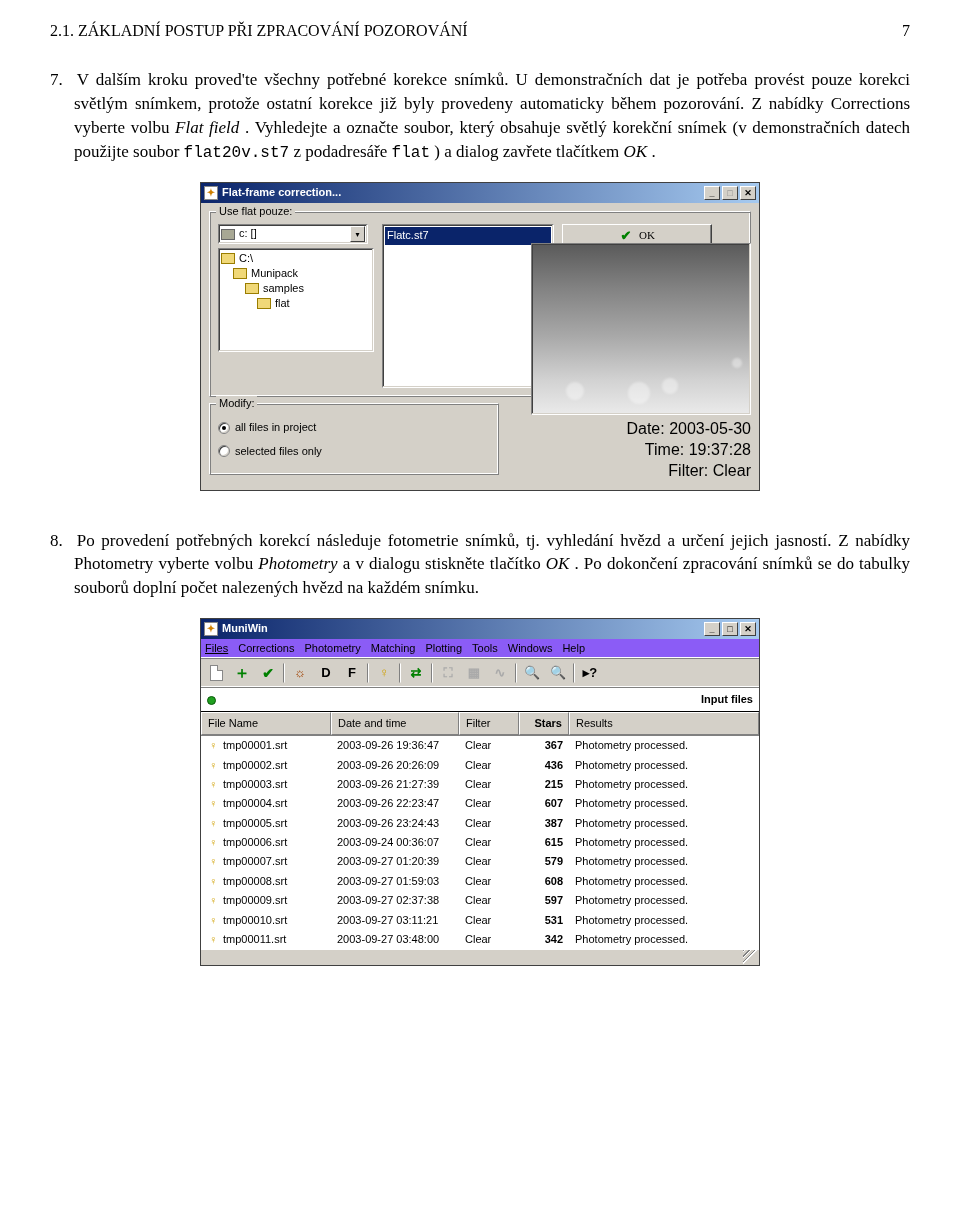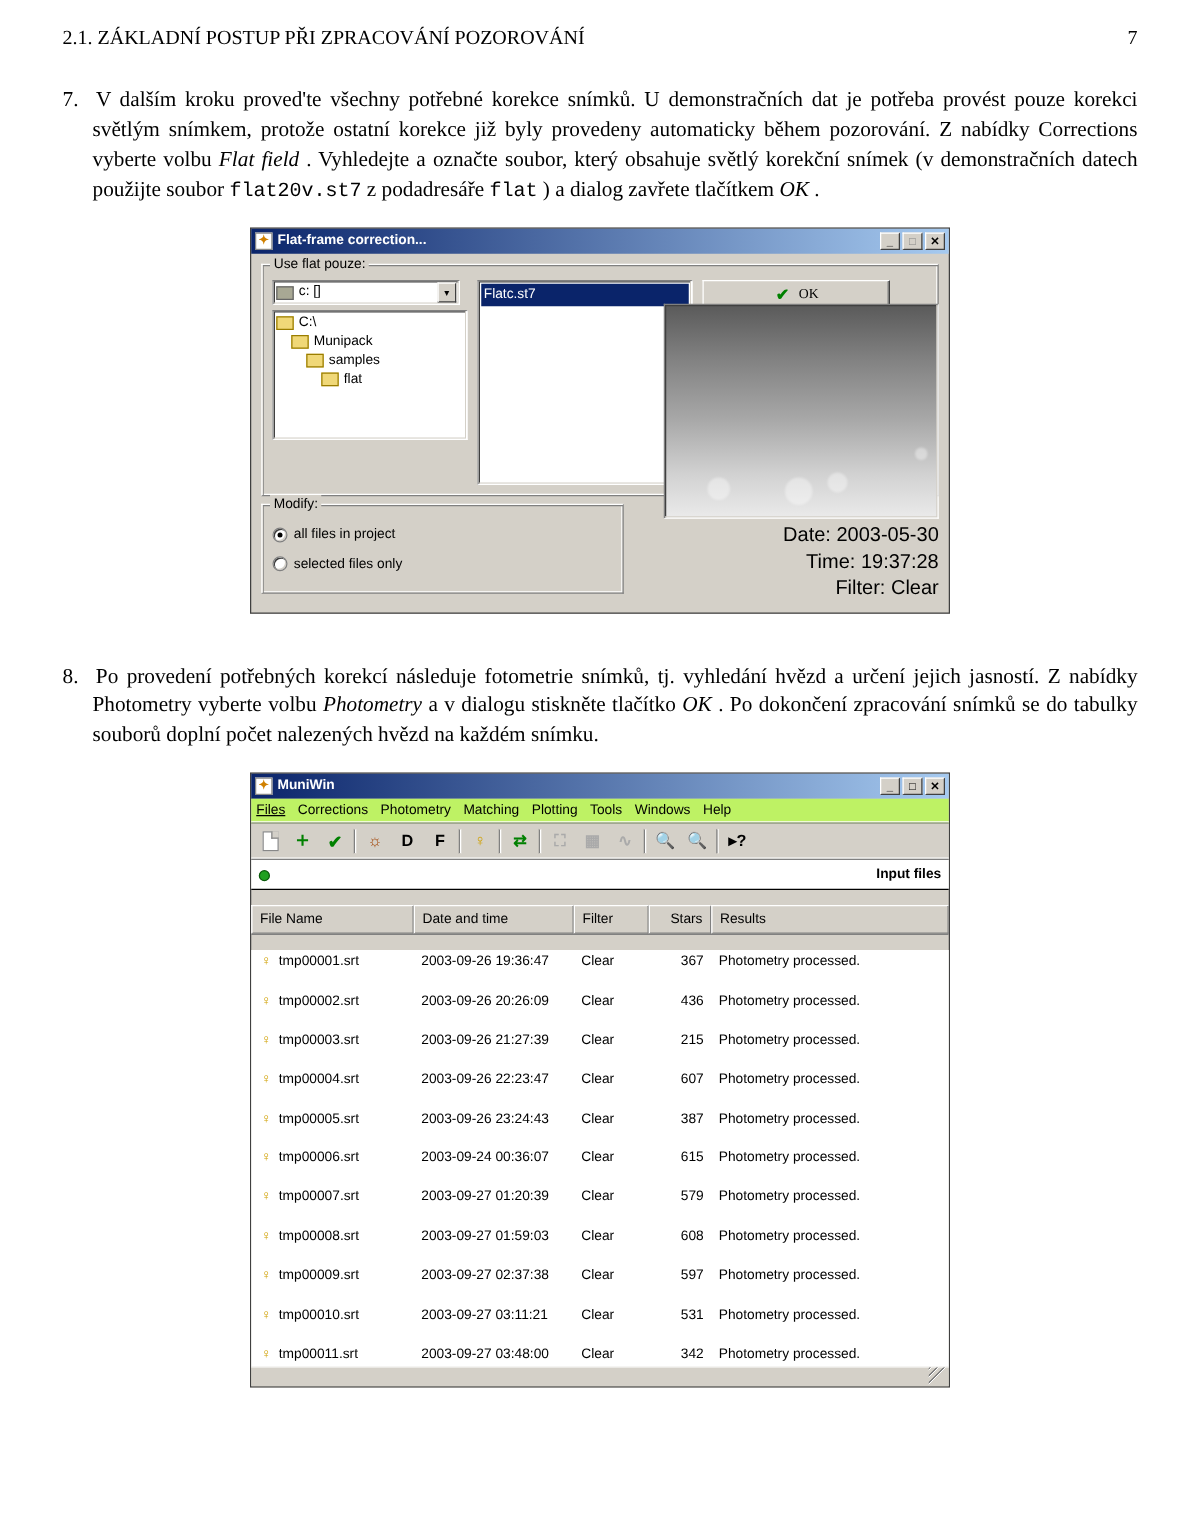--- a/index.html
+++ b/index.html
@@ -179,21 +179,21 @@
   
   .dlg1 { width: 560px; }
   .dlg1-grid { display:flex; gap:8px; }
   .dlg1-left { width: 156px; }
   .dlg1-mid  { width: 172px; }
   .dlg1-right{ flex:1; display:flex; flex-direction:column; gap:4px; }
 
   
   .mw { width: 560px; font-family: Tahoma, Arial, sans-serif; font-size: 11px; }
   .menubar {
-    background: #bef264; padding: 2px 4px;
+    background: #8b5cf6; padding: 2px 4px;
     border-bottom: 1px solid #808080;
     box-shadow: inset 0 -1px 0 #fff;
     display:flex; gap: 10px;
   }
   .menubar span .ul { text-decoration: underline; }
   .toolbar {
     background: #d4d0c8;
     padding: 3px 4px;
     display:flex; align-items:center; gap: 4px;
     border-bottom: 1px solid #808080;
@@ -222,31 +222,30 @@
     display:flex; align-items:center; gap:22px;
     font-weight:bold;
     justify-content:space-between;
   }
   .tab-band .dot {
     width:9px;height:9px;border-radius:50%;background:#20a020;border:1px solid #0a5a0a;
   }
   .tbl-head, .tbl-row {
     display:flex; align-items:flex-start;
     font-size: 11px;
-    margin-top: 12px;
   }
   .tbl-head { background:#d4d0c8; border-bottom:1px solid #808080; }
   .tbl-head .th {
     padding: 3px 6px;
     border: 1px solid #fff; border-right-color:#808080; border-bottom-color:#808080;
   }
   .col-f { width: 130px; }
   .col-d { width: 128px; }
   .col-fi{ width: 60px; }
-  .col-s { width: 50px; text-align:right;}
+  .col-s { width: 50px; text-align:right;font-weight:bold;}
   .col-r { flex: 1; }
   .tbl-body { background:#fff; }
   .tbl-row { border-bottom: 0; padding: 1px 0; }
   .tbl-row .td { padding: 1px 6px; }
   .tbl-row .fic {
     width: 12px; height:14px;
     display:inline-flex;align-items:center;justify-content:center;
     margin-right:4px; color:#d0a000; font-size:11px;
   }
   .statusgrip {

